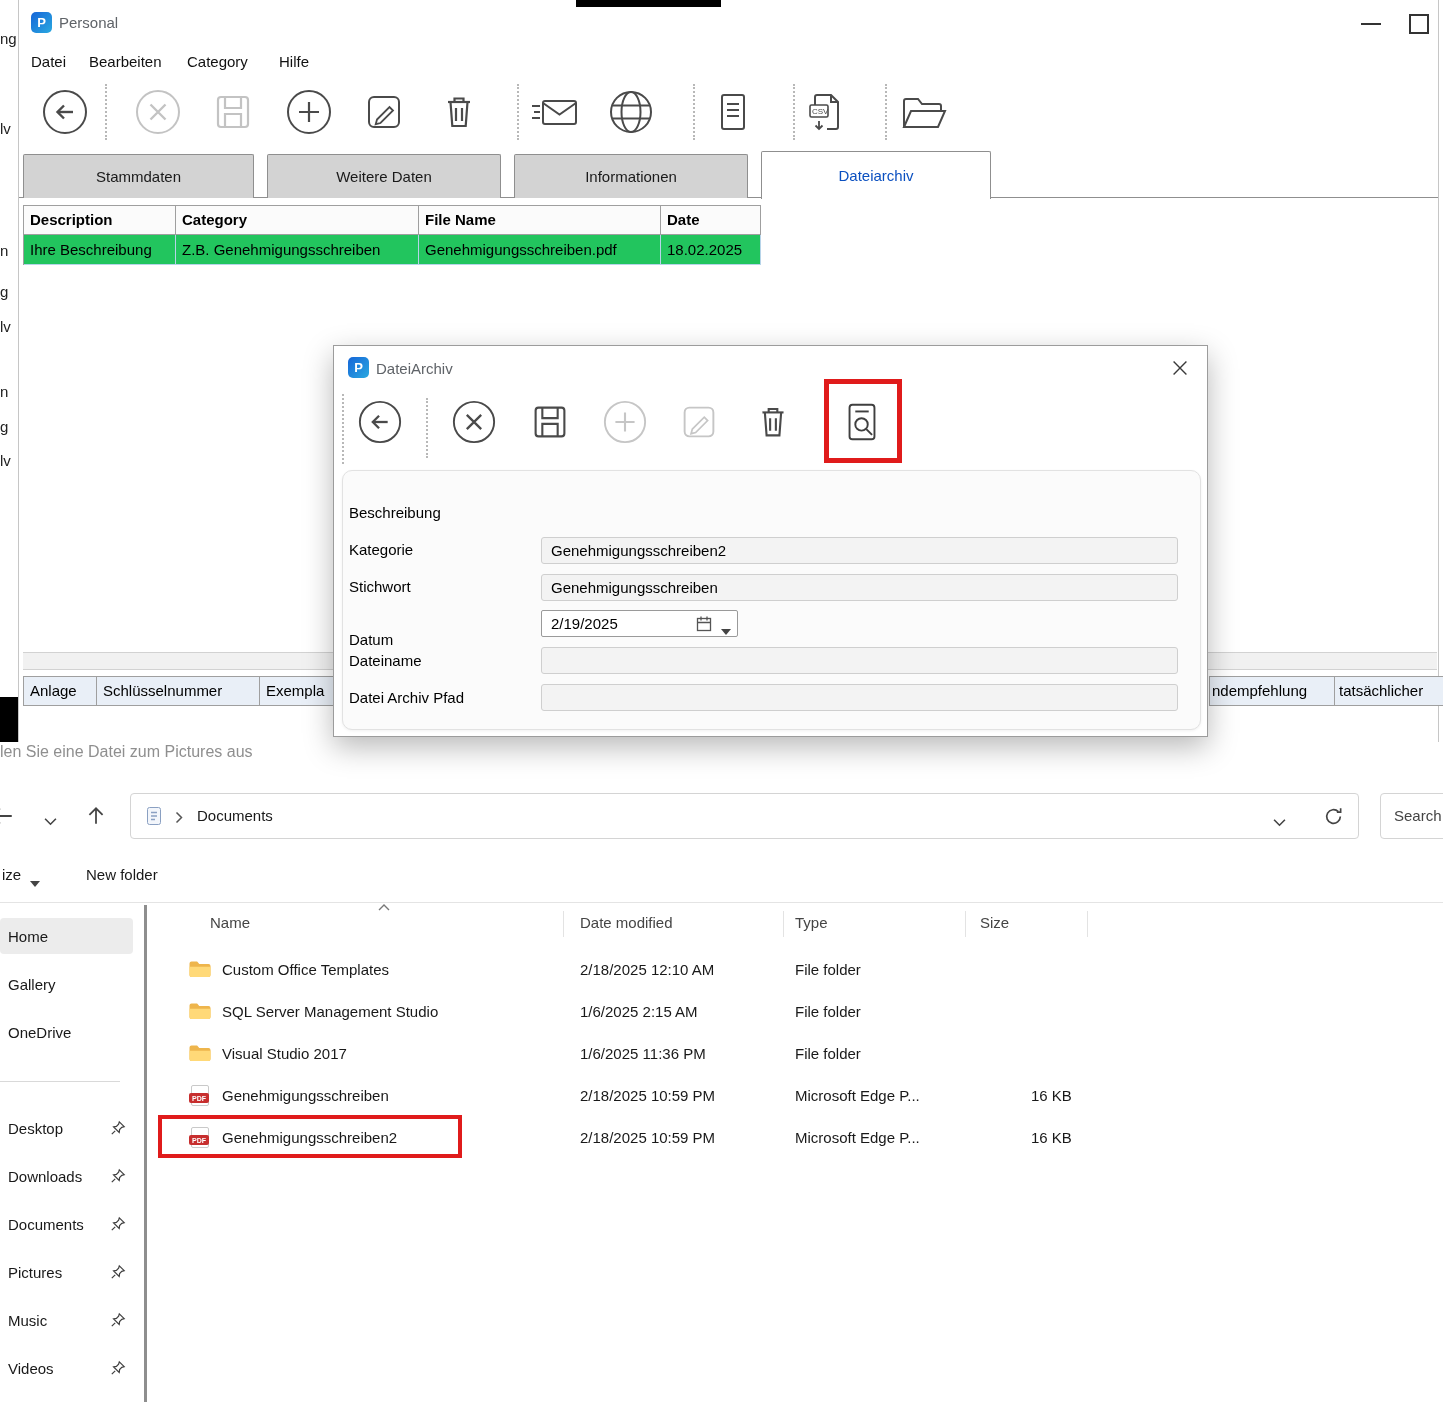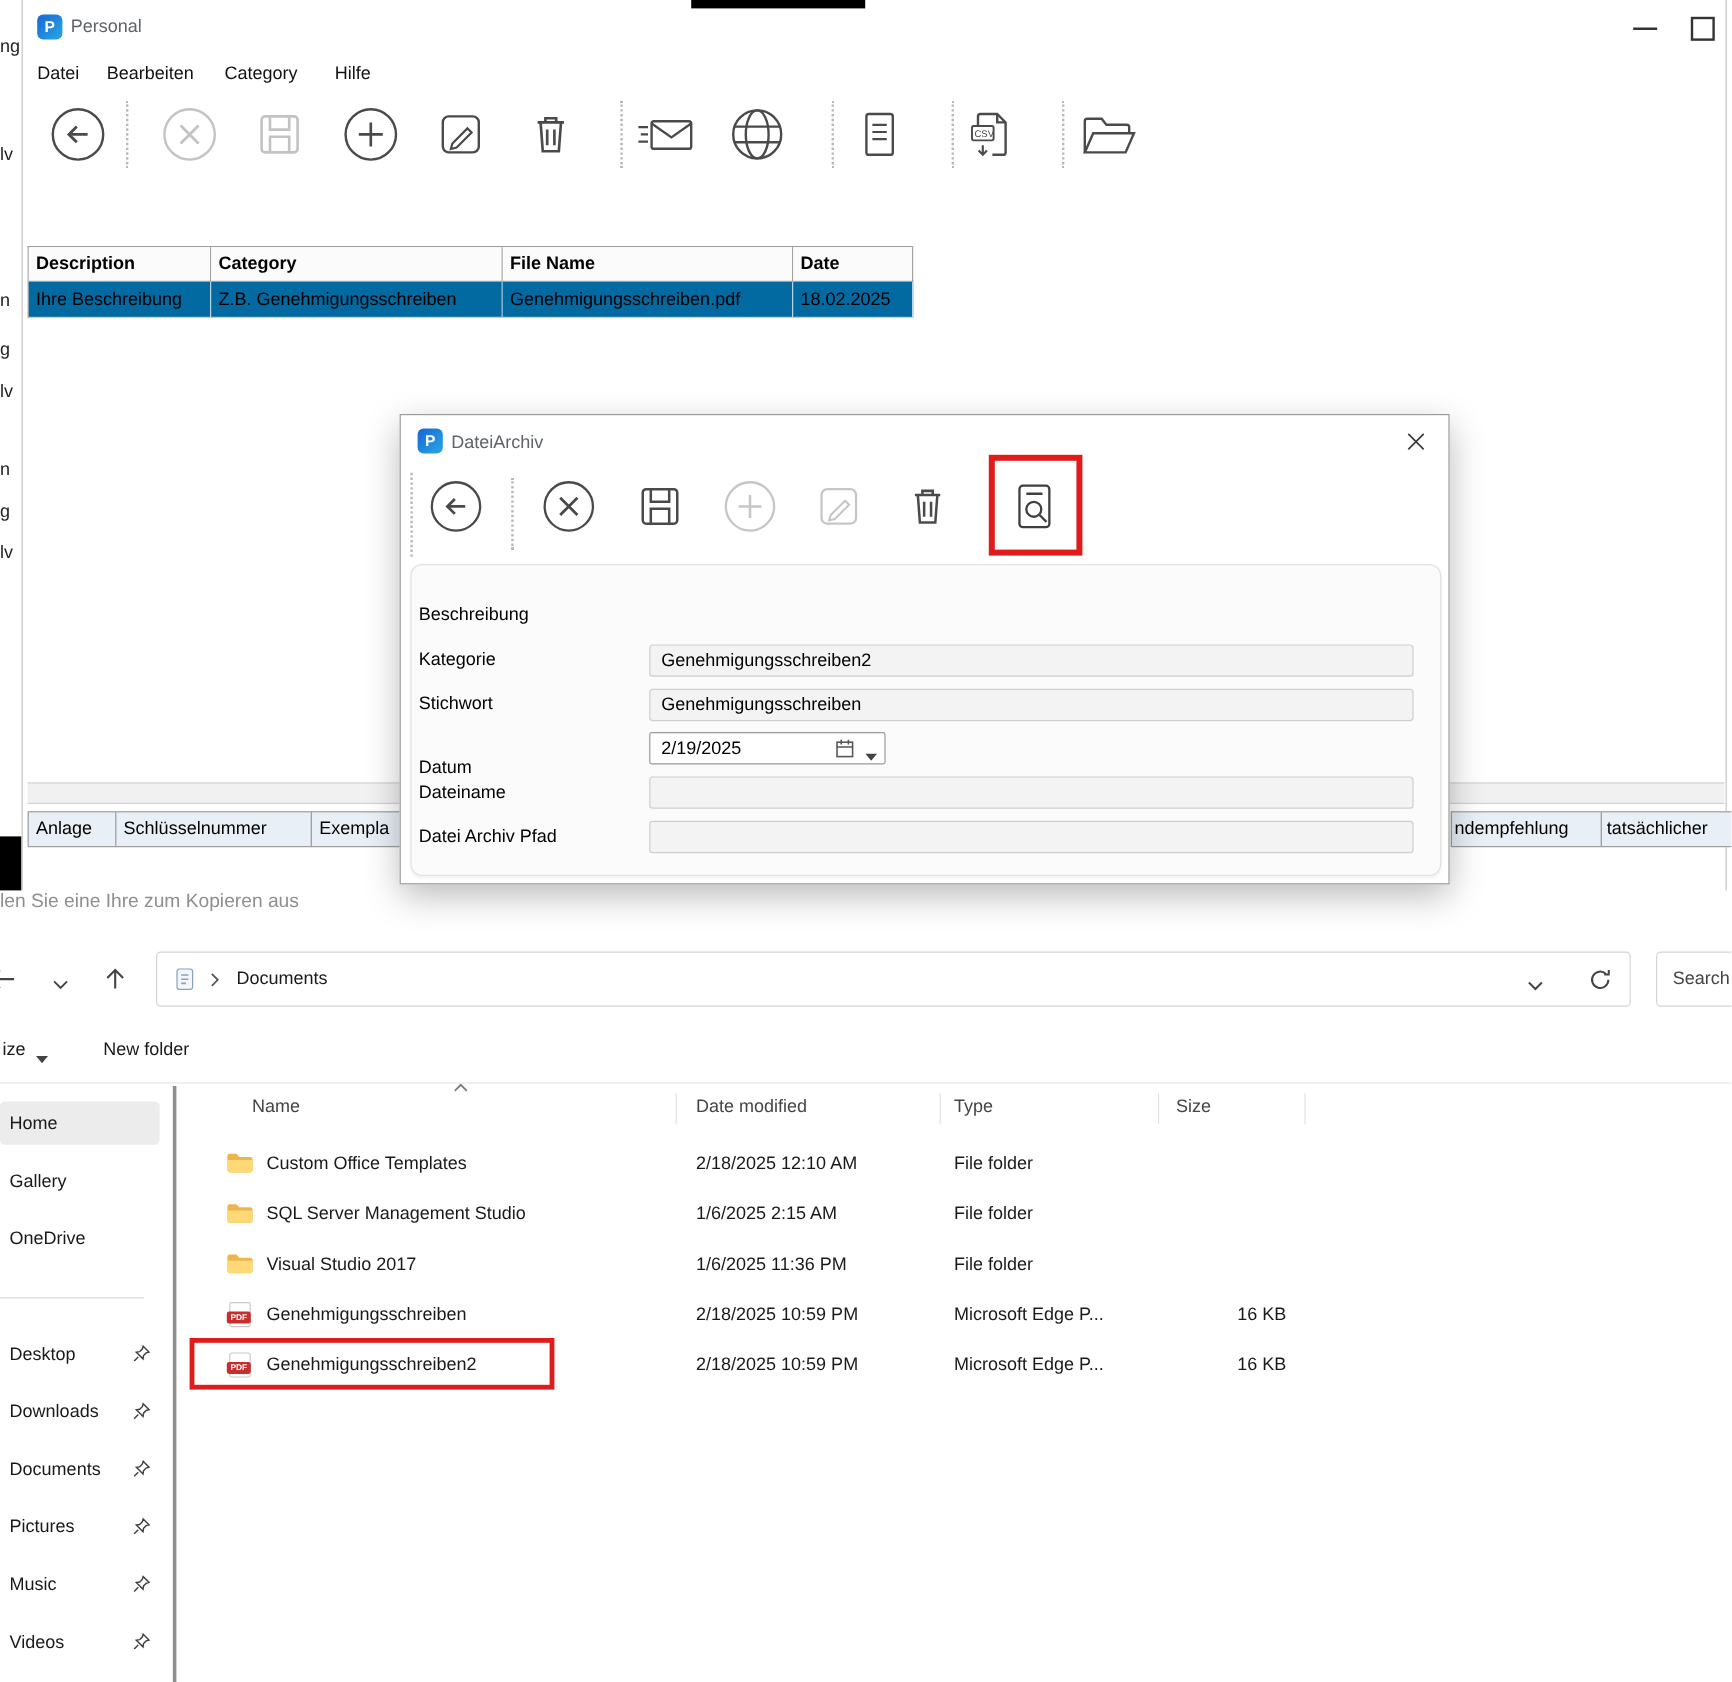--- a/index.html
+++ b/index.html
@@ -25,21 +25,21 @@
   .tabline { position:absolute; left:0; bottom:0; width:100%; border-bottom:1px solid #8f8f8f; }
   .tab { position:absolute; top:4px; height:44px; background:#d3d3d3; border:1px solid #8f8f8f; border-bottom:none;
          display:flex; align-items:center; justify-content:center; font-size:15px; color:#1a1a1a;
          border-radius:2px 2px 0 0; z-index:1; }
   .tab.active { background:#fff; color:#0b50c0; top:1px; height:48px; z-index:3; }
 
   .ftable { position:absolute; left:4px; top:205px; display:grid; grid-template-columns:152px 243px 242px 100px;
             border-top:1px solid #9f9f9f; border-left:1px solid #9f9f9f; font-size:15px; }
   .ftable .hc { background:#fbfbfb; font-weight:bold; height:29px; line-height:28px; padding-left:6px;
                 border-right:1px solid #9f9f9f; border-bottom:1px solid #9f9f9f; color:#000; white-space:nowrap; overflow:hidden; }
-  .ftable .dc { background:#0369a1; height:30px; line-height:29px; padding-left:6px;
+  .ftable .dc { background:#22c55e; height:30px; line-height:29px; padding-left:6px;
                 border-right:1px solid #b7d4e9; border-bottom:1px solid #b7d4e9; color:#000; white-space:nowrap; overflow:hidden; }
 
   .hsbar { position:absolute; left:4px; top:652px; width:1414px; height:18px; background:#f1f1f1;
            border-top:1px solid #d2d2d2; border-bottom:1px solid #d2d2d2; }
   .bgrid-cell { position:absolute; top:676px; height:30px; background:#e9eff7; border:1px solid #9f9f9f;
                 line-height:28px; padding-left:6px; font-size:15px; color:#000; white-space:nowrap; overflow:hidden; }
 
   .edge-frag { position:absolute; left:0; width:17px; overflow:hidden; font-size:15px; color:#222; white-space:nowrap; }
   .black-block { position:absolute; left:0; top:697px; width:18px; height:45px; background:#000; }
 
@@ -206,20 +206,27 @@
         </svg>
     </div>
     <div class="tsep" style="left:866px;"></div>
     <div class="tool wide" style="left:876px;">
       <svg viewBox="0 0 56 48" fill="none" stroke="#4a4a4a" stroke-width="2">
           <path d="M9 39 V13 a2 2 0 0 1 2-2 h12 l4 5 h17 a2 2 0 0 1 2 2 v4"></path>
           <path d="M9 39 l7-16 h34 l-7 16 z"></path>
         </svg>
     </div>
 
+    <div class="tabbar">
+      <div class="tabline"></div>
+      <div class="tab" style="left:4px; width:231px;">Stammdaten</div>
+      <div class="tab" style="left:248px; width:234px;">Weitere Daten</div>
+      <div class="tab" style="left:495px; width:234px;">Informationen</div>
+      <div class="tab active" style="left:742px; width:230px;">Dateiarchiv</div>
+    </div>
 
     <div class="ftable">
       <div class="hc">Description</div>
       <div class="hc">Category</div>
       <div class="hc">File Name</div>
       <div class="hc">Date</div>
       <div class="dc">Ihre Beschreibung</div>
       <div class="dc">Z.B. Genehmigungsschreiben</div>
       <div class="dc">Genehmigungsschreiben.pdf</div>
       <div class="dc">18.02.2025</div>
@@ -323,21 +330,21 @@
       </span>
     </div>
 
     <label class="flabel" style="top:306px;">Dateiname</label>
     <input class="finput" style="top: 301px;" value="">
 
     <label class="flabel" style="top:343px;">Datei Archiv Pfad</label>
     <input class="finput" style="top: 338px;" value="">
   </div>
 
-  <div class="status-text">len Sie eine Ihre zum Kopieren aus</div>
+  <div class="status-text">len Sie eine Datei zum Pictures aus</div>
 
   <div id="explorer">
 
     <div style="position:absolute; left:-13px; top:38px; width:30px; height:26px;">
       <svg viewBox="0 0 24 24" fill="none" stroke="#444" stroke-width="1.8" style="width:100%;height:100%;">
           <path d="M21 12 H3 M10 5 l-7 7 7 7"></path>
         </svg>
     </div>
     <div style="position:absolute; left:44px; top:47px; width:13px; height:9px;">
       <svg viewBox="0 0 12 8" fill="none" stroke="#444" stroke-width="1.5" style="width:100%;height:100%;">

